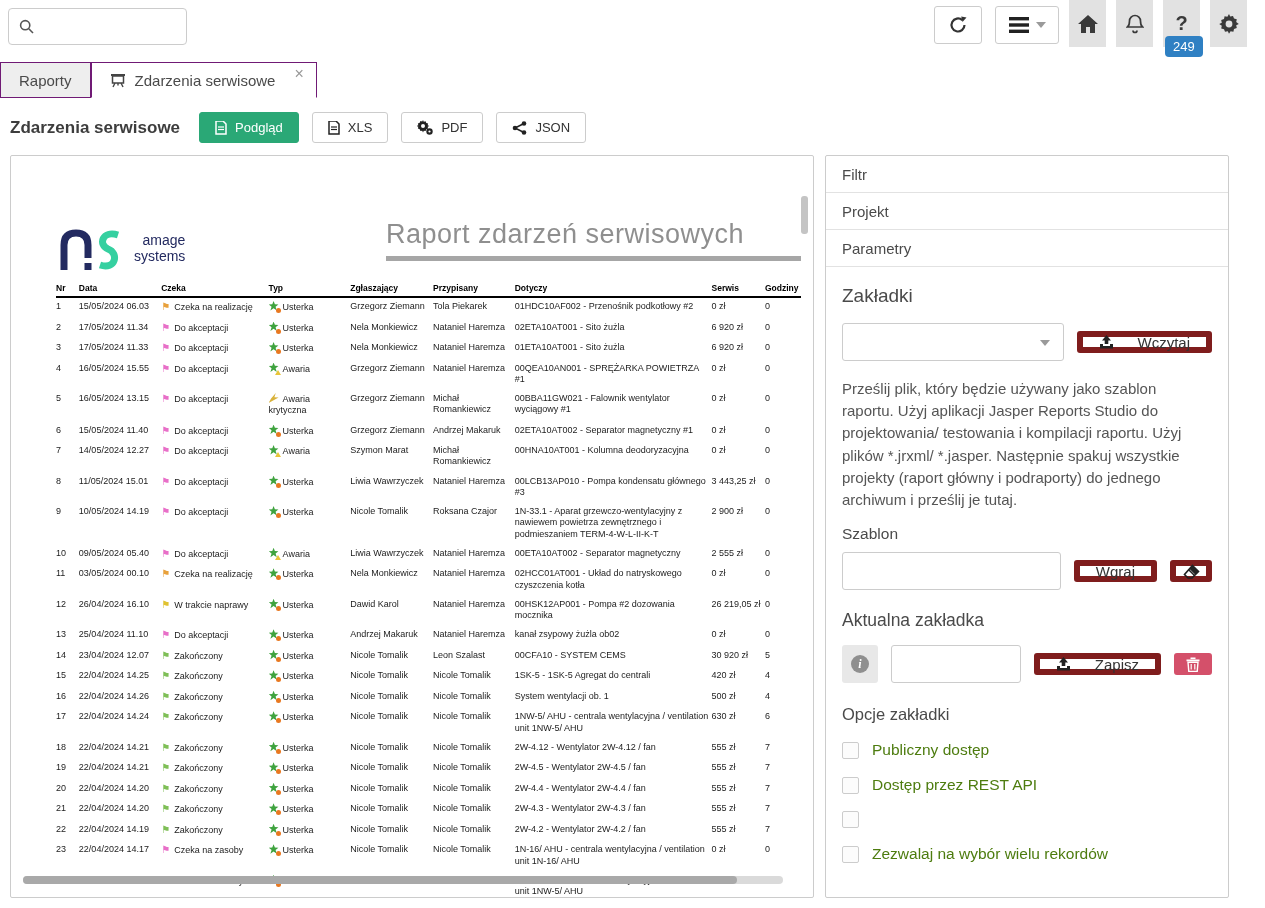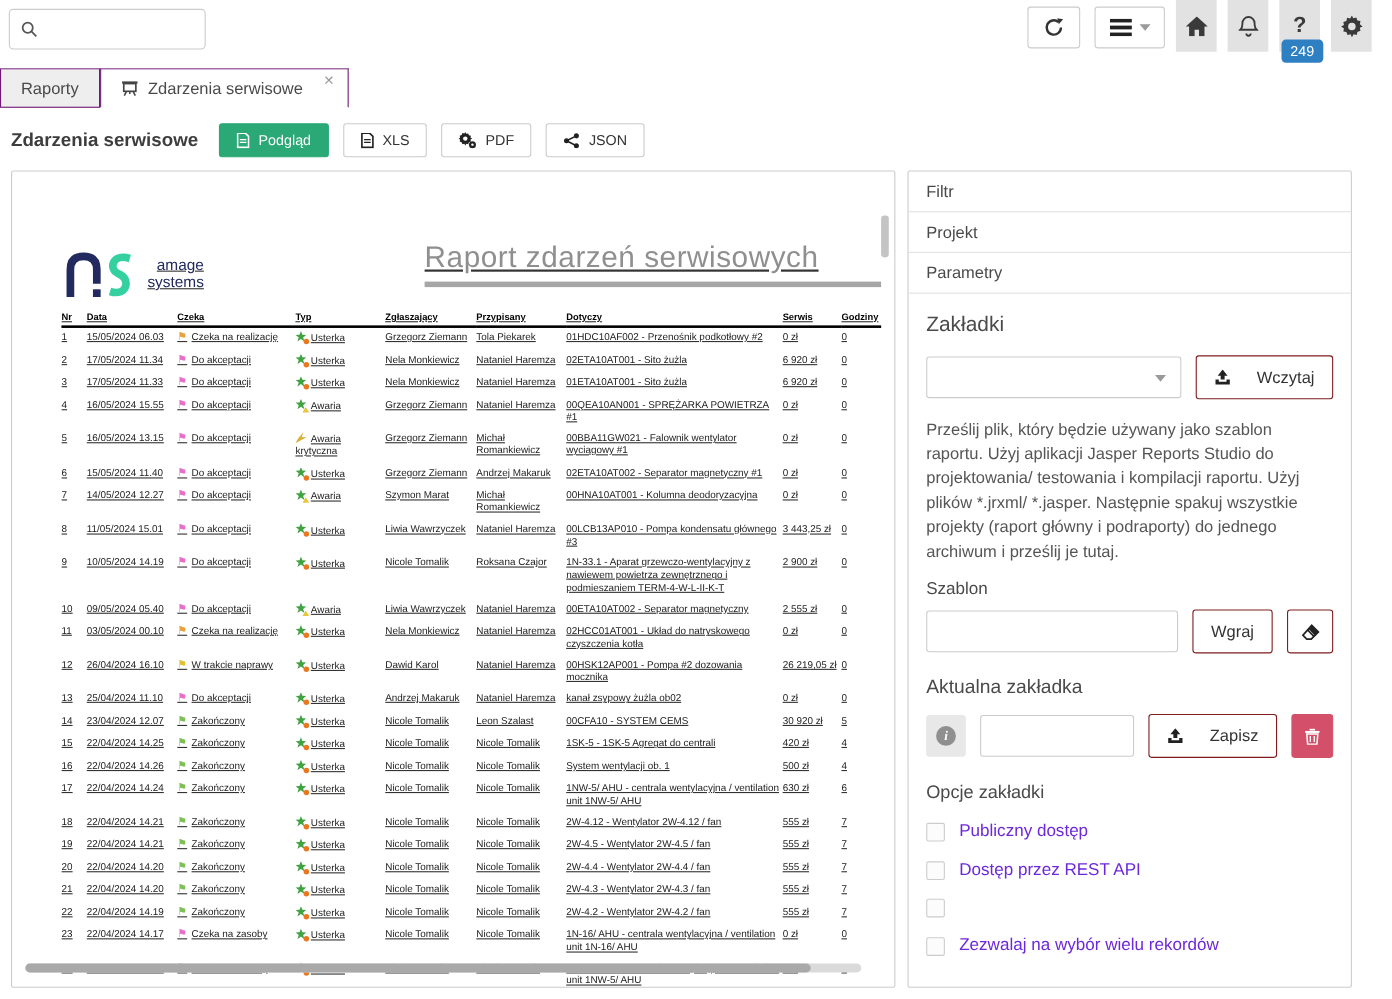--- a/index.html
+++ b/index.html
@@ -38,21 +38,21 @@
   
   .toolbar { display:flex; align-items:center; padding:14px 0 12px 10px; gap:13px; }
   .tb-title { font-size:17px; font-weight:700; color:#3d3d3d; margin-right:6px; }
   .btn { height:31px; border-radius:3px; display:flex; align-items:center; gap:8px;
     padding:0 15px; font-size:13px; cursor:pointer; border:1px solid #ccc; background:#fff; color:#333; }
   .btn.green { background:#2aa876; border-color:#2aa876; color:#fff; }
 
   
   .main { display:flex; padding-left:10px; gap:11px; }
   .preview { width:804px; height:743px; border:1px solid #ccc; border-radius:2px;
-    background:#fff; position:relative; overflow:hidden;text-decoration:underline; }
+    background:#fff; position:relative; overflow:hidden; }
   .sidebar { width:404px; height:743px; border:1px solid #ccc; border-radius:2px; background:#fff; }
 
   
   .rpt-wrap { padding:63px 12px 0 45px; }
   .rpt-head { display:flex; align-items:flex-start; }
   .brand { display:flex; align-items:center; gap:12px; width:330px; flex:none; padding-top:6px; }
   .logo-text { display:flex; flex-direction:column; align-items:flex-end; color:#232a60;
     font-size:14px; line-height:1.12; }
   .titlebox { flex:1; }
   .rpt-title { font-size:27px; color:#8f8f8f; font-weight:400; letter-spacing:0.5px; }
@@ -88,38 +88,38 @@
 
   
   .acc { border-bottom:1px solid #e2e2e2; padding:10px 16px 9px; font-size:15px; color:#4a4a4a;
     cursor:pointer; }
   .side-body { padding:6px 16px 0; }
   .h-zakladki { font-size:19px; color:#4a4a4a; font-weight:400; margin:12px 0 16px; }
   .srow { display:flex; gap:13px; align-items:center; }
   .selectbox { flex:1; height:38px; border:1px solid #ccc; border-radius:3px; position:relative;
     background:#fff; cursor:pointer; }
   .selectbox .caret { position:absolute; right:13px; top:16px; border-top-color:#9a9a9a; }
-  .sbtn { height:40px; border:1px solid #7f1d1d; border-radius:3px; background:#fff; color:#333;
+  .sbtn { height:22px; border:6px solid #7f1d1d; border-radius:3px; background:#fff; color:#333;
     font-size:15px; display:flex; align-items:center; justify-content:center; gap:24px;
     padding:0 16px; cursor:pointer; flex:none; }
   .desc { font-size:15px; color:#555; line-height:1.48; margin:17px 0 6px; }
   .h-label { font-size:15.5px; color:#4a4a4a; margin:14px 0 9px; }
   .tinput { height:38px; border:1px solid #ccc; border-radius:3px; flex:1; min-width:0;
     font-size:14px; padding:0 9px; font-family:"Liberation Sans", sans-serif; }
   .sq { width:42px; padding:0; }
   .h-mid { font-size:17.5px; color:#4a4a4a; font-weight:400; margin:20px 0 14px; }
   .info-btn { width:36px; height:38px; background:#e8e8e8; border:none; border-radius:3px;
     display:flex; align-items:center; justify-content:center; cursor:pointer; flex:none; }
   .info-circle { width:18px; height:18px; border-radius:50%; background:#8f8f8f; color:#fff;
     font-size:12px; font-weight:bold; display:flex; align-items:center; justify-content:center;
     font-family:"Liberation Serif", serif; font-style:italic; }
   .danger { background:#d4506a; border-color:#d4506a; width:38px; padding:0; }
   .h-opts { font-size:16.5px; color:#4a4a4a; font-weight:400; margin:22px 0 6px; }
   .chk { display:flex; align-items:center; gap:13px; margin:17px 0; font-size:15.5px;
-    color:#6d28d9; cursor:pointer; }
+    color:#4d7c0f; cursor:pointer; }
   .chk .box { width:17px; height:17px; border:1px solid #ccc; border-radius:2px; background:#fcfcfc;
     flex:none; }
 
   svg { display:block; }
 </style>
 </head>
 <body>
 
 <div class="topbar">
   <div class="searchbox">

